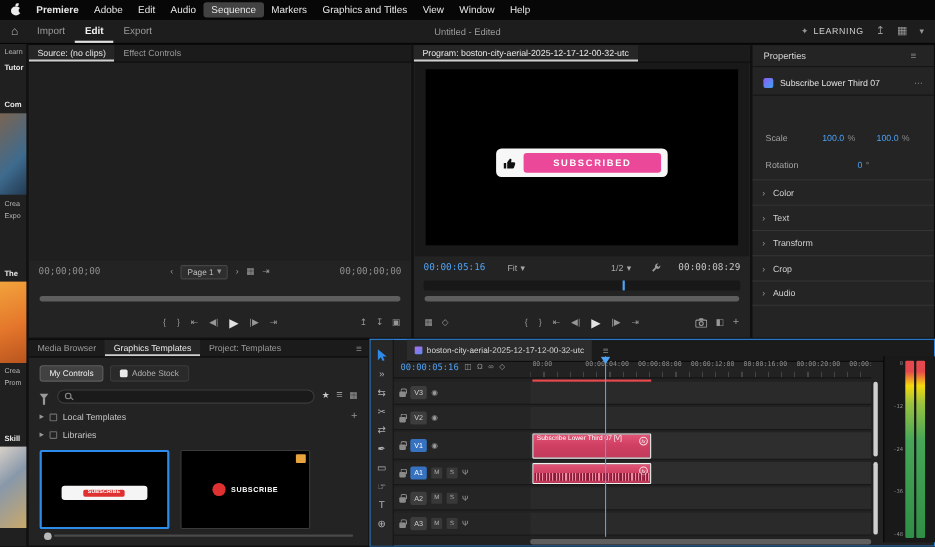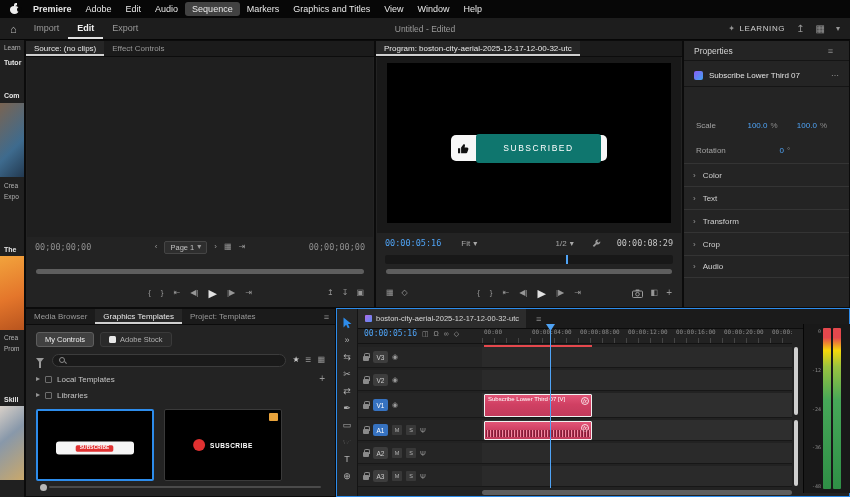--- a/index.html
+++ b/index.html
@@ -61,21 +61,21 @@
 .transport{position:absolute;left:0;right:0;display:flex;align-items:center;justify-content:center;gap:10px}
 .transport .side-l{position:absolute;left:10px;display:flex;gap:8px;align-items:center}
 .transport .side-r{position:absolute;right:10px;display:flex;gap:8px;align-items:center}
 .play{font-size:11px;color:#e2e2e2}
 .dropdown{display:flex;align-items:center;gap:3px;color:#a8a8a8;font-size:8px}
 .pagebox{display:flex;align-items:flex-start;gap:3px;background:#2e2e2e;border:1px solid #454545;border-radius:2px;padding:1px 5px;font-size:7.5px;color:#c0c0c0}
 
 
 .video{position:absolute;background:#000}
 .lower3{position:absolute;left:50%;top:45%;transform:translateX(-50%);width:156px;height:26px;background:#f7f7f7;border-radius:5px;display:flex;align-items:center;padding:0 6px;gap:6px;box-shadow:0 1px 3px rgba(0,0,0,.6)}
-.lt-dark{height:29px;flex:1;background:#0f766e;border-radius:3px;display:flex;align-items:center;justify-content:center;color:#fff;font-size:8.5px;font-weight:normal;letter-spacing:1.5px}
+.lt-dark{height:18px;flex:1;background:#ec4899;border-radius:3px;display:flex;align-items:center;justify-content:center;color:#fff;font-size:8.5px;font-weight:bold;letter-spacing:1.5px}
 .pscrub{position:absolute;left:9px;right:9px;height:9px;background:#181818;border-radius:2px}
 .pscrub .ph{position:absolute;top:0;width:2px;height:9px;background:#4fa3f5}
 
 
 .props .hd-row{position:absolute;left:0;top:0;right:0;height:20px;display:flex;align-items:center;padding:0 10px;border-bottom:1px solid #151515;color:#d5d5d5;font-size:8.5px}
 .prop-clip{position:absolute;left:0;top:24px;right:0;height:22px;display:flex;align-items:center;gap:6px;padding:0 10px;border-bottom:1px solid #151515}
 .mogrt-ic{width:9px;height:9px;border-radius:2px;background:linear-gradient(135deg,#8a5cf5,#3fa3f0)}
 .prop-field{position:absolute;left:0;right:0;height:19px;display:flex;align-items:center;padding:0 12px}
 .pf-label{width:52px;color:#a3a3a3;font-size:8px}
 .pf-val{color:#4fa3f5;font-size:8px;width:36px;text-align:right}
@@ -103,21 +103,21 @@
 .t2lbl{color:#fff;font-size:6.5px;font-weight:bold;letter-spacing:.5px}
 .mogrt-badge{position:absolute;right:3px;top:3px;width:9px;height:8px;background:#e8a33c;border-radius:1px}
 .zslider{position:absolute;left:14px;right:14px;bottom:5px;height:8px;display:flex;align-items:center;gap:2px}
 .zknob{width:7px;height:7px;border-radius:50%;background:#b8b8b8;flex:none}
 .zline{flex:1;height:2px;background:#4a4a4a;border-radius:1px}
 
 
 .timeline{position:absolute;left:336px;top:308px;width:514px;height:189px;background:#222;border:1px solid #2d8ceb}
 .tl-tools{position:absolute;left:0;top:0;width:21px;height:187px;background:#272727;border-right:1px solid #141414}
 .tool{position:absolute;left:0;width:20px;height:15px;display:flex;align-items:center;justify-content:center;font-size:9px;color:#b2b2b2}
-.tl-tabrow{position:absolute;left:21px;top:0;right:0;height:20px;background:#1b1b1b;border-bottom:1px solid #0d0d0d;display:flex;align-items:stretch}
+.tl-tabrow{position:absolute;left:33px;top:0;right:0;height:20px;background:#1b1b1b;border-bottom:1px solid #0d0d0d;display:flex;align-items:stretch}
 .tl-tab{display:flex;align-items:center;gap:4px;background:#2c2c2c;padding:0 7px;font-size:7.5px;color:#d8d8d8;white-space:nowrap}
 .seq-ic{width:7px;height:7px;border-radius:1px;background:linear-gradient(135deg,#b06ae8,#5a8cf0);flex:none}
 .tl-head{position:absolute;left:21px;top:15px;width:124px;height:20px;display:flex;align-items:center;gap:5px;padding:0 6px;border-bottom:1px solid #131313}
 .tl-ruler{position:absolute;left:145px;top:15px;width:310px;height:20px;border-bottom:1px solid #131313;overflow:hidden}
 .tl-ruler::after{content:"";position:absolute;left:0;right:0;bottom:0;height:5px;background:repeating-linear-gradient(90deg,#454545 0 1px,transparent 1px 12px)}
 .rlabel{position:absolute;top:4px;font-size:6px;color:#8c8c8c;white-space:nowrap;font-family:"DejaVu Sans Mono",monospace}
 .tl-th{position:absolute;left:21px;width:124px;background:#252525;border-bottom:1px solid #181818;display:flex;align-items:center;gap:4px;padding:0 5px}
 .tl-lane{position:absolute;left:145px;width:310px;background:#2a2a2a;border-bottom:1px solid #171717}
 .tname{min-width:15px;height:12px;background:#3d3d3d;border-radius:2px;color:#cfcfcf;font-size:6.5px;display:flex;align-items:center;justify-content:center;padding:0 2px}
 .tname.tgt{background:#3672c0;color:#fff}

